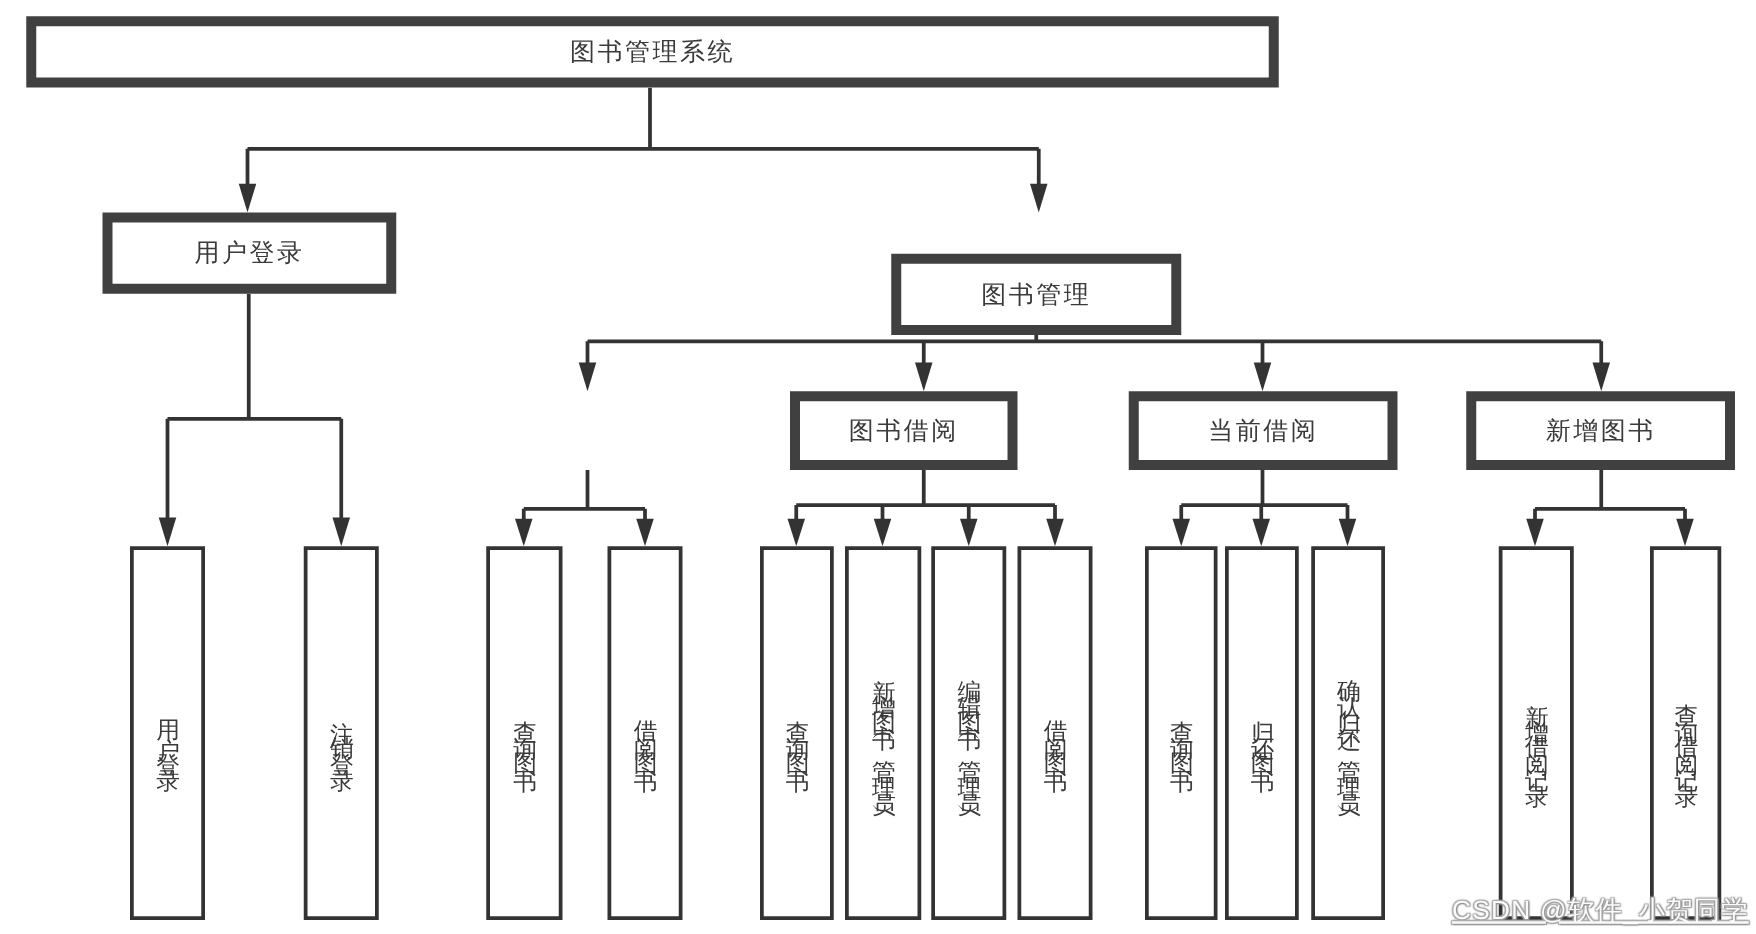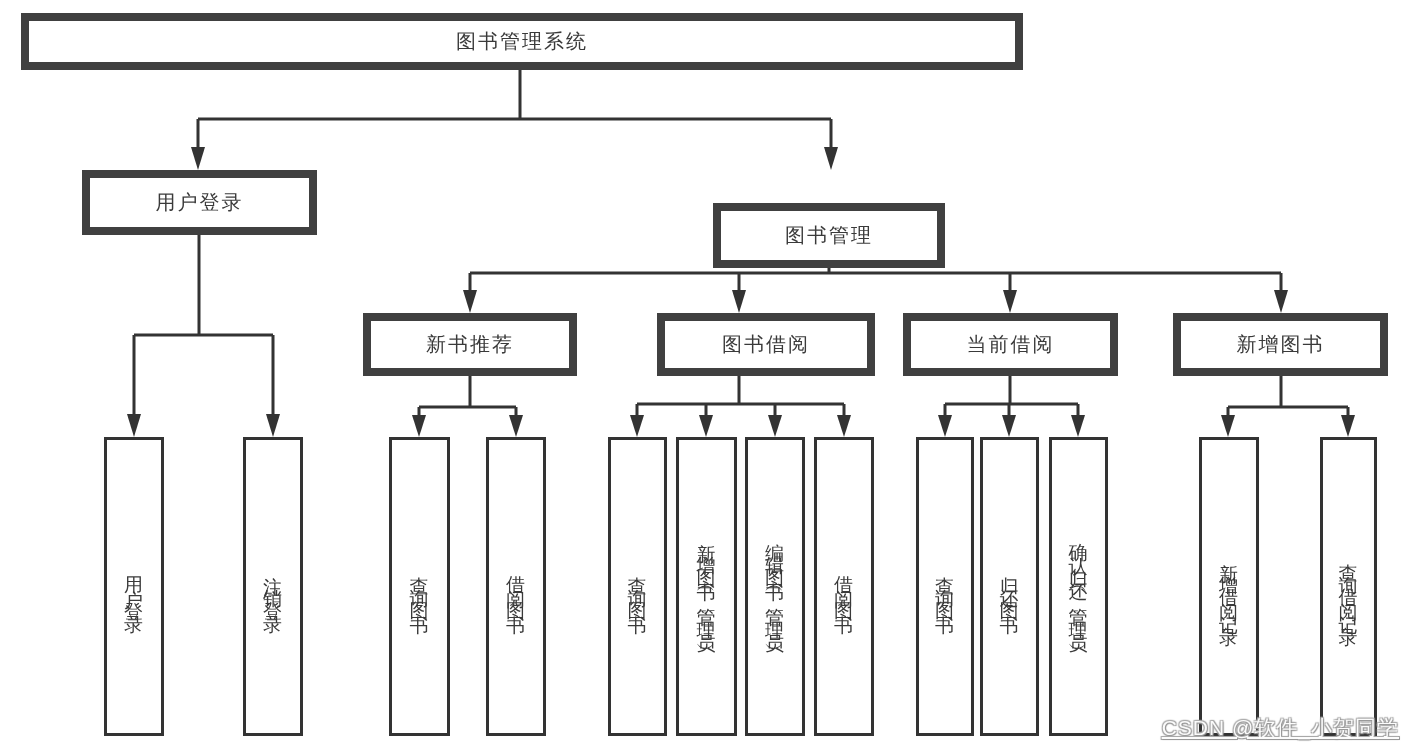--- a/index.html
+++ b/index.html
@@ -78,24 +78,21 @@
     <span>图书管理系统</span>
   </div>
 
   <div class="box" style="left:82px;top:170px;width:235px;height:65px;">
     <span>用户登录</span>
   </div>
   <div class="box" style="left:713px;top:170px;width:232px;height:65px;margin-top:33px;">
     <span>图书管理</span>
   </div>
 
-  <div class="box" style="left:363px;top:313px;width:214px;height:63px;">
-    <span>新书推荐</span>
-  </div>
-  <div class="box" style="left:632px;top:313px;width:218px;height:63px;margin-left:25px;">
+  <div class="box" style="left:632px;top:313px;width:182px;height:63px;">
     <span>图书借阅</span>
   </div>
   <div class="box" style="left:903px;top:313px;width:215px;height:63px;">
     <span>当前借阅</span>
   </div>
   <div class="box" style="left:1173px;top:313px;width:215px;height:63px;">
     <span>新增图书</span>
   </div>
 
   <div class="leaf" style="left:104px;top:437px;width:60px;height:299px;">

